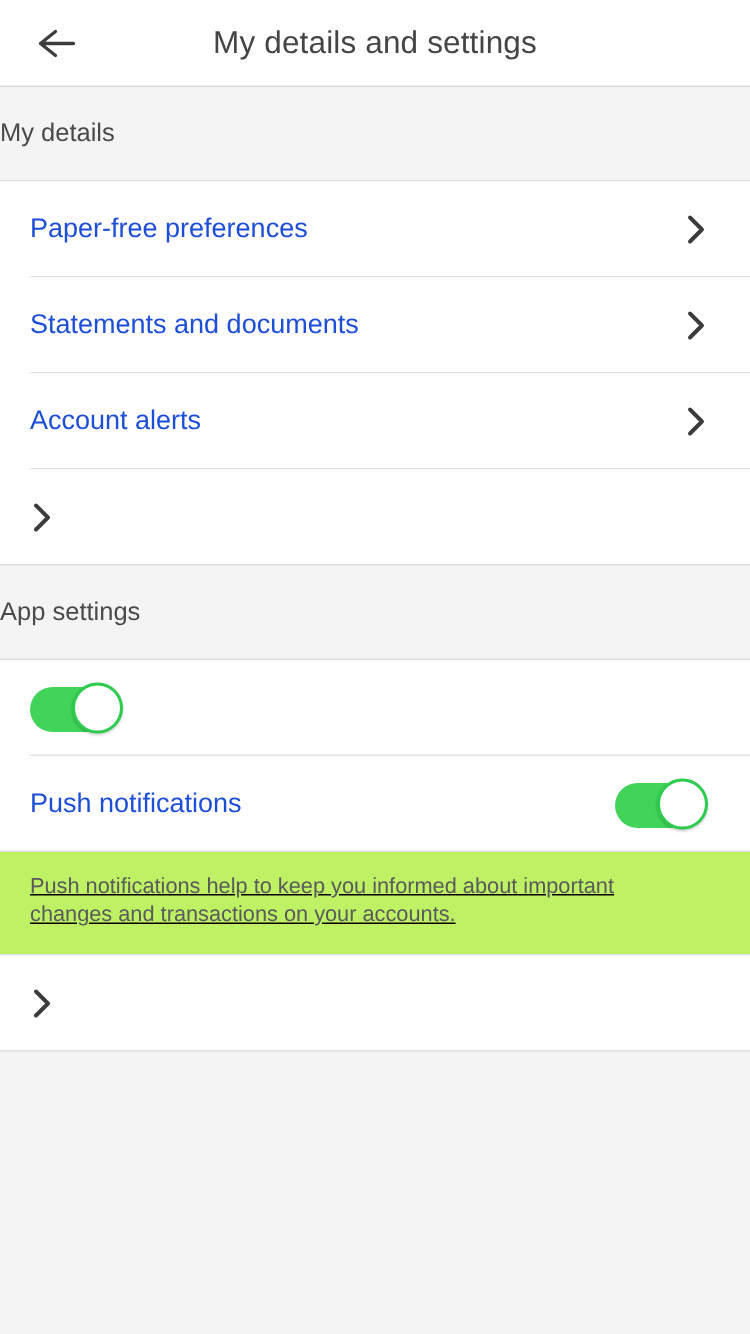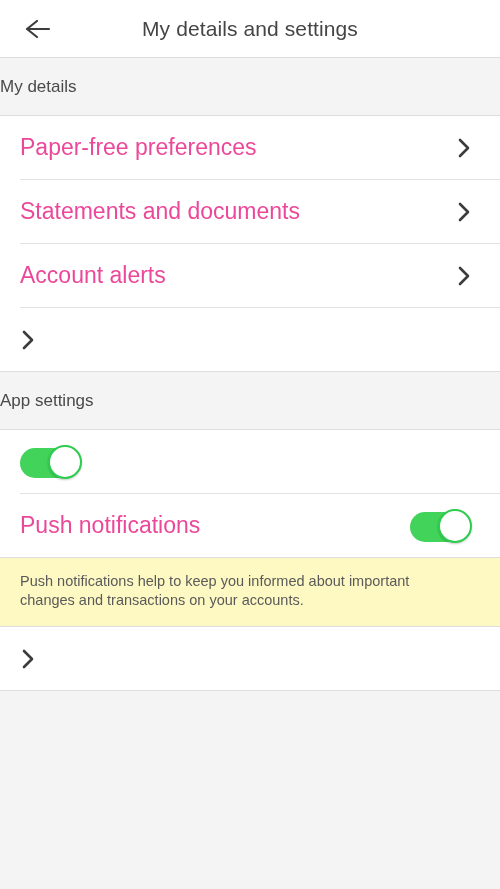--- a/index.html
+++ b/index.html
@@ -9,21 +9,21 @@
   body {
     width: 500px;
     height: 889px;
     background: #f4f4f4;
     font-family: "Liberation Sans", sans-serif;
     -webkit-font-smoothing: antialiased;
     overflow: hidden;
   }
   .screen {
     width: 500px;
-    height: 691px;
+    height: 889px;
     position: relative;
     background: #f4f4f4;
     display: flex;
     flex-direction: column;
   }
 
   
   .appbar {
     height: 58px;
     min-height: 58px;
@@ -78,22 +78,22 @@
     background: #ffffff;
     display: flex;
     align-items: center;
     padding-left: 20px;
     padding-right: 20px;
     position: relative;
     cursor: pointer;
   }
   .row.static { cursor: default; }
   .row-label {
-    font-size: 23px;
-    color: #ec4899;
+    font-size: 18px;
+    color: #1d4ed8;
     flex: 1 1 auto;
     line-height: 1.2;
   }
 
   
   .row.div-inset::after {
     content: "";
     position: absolute;
     left: 20px;
     right: 0;
@@ -149,24 +149,25 @@
     height: 34px;
     border-radius: 50%;
     background: #ffffff;
     border: 2px solid #2ecc4e;
     box-sizing: border-box;
     box-shadow: 0 1px 2px rgba(0,0,0,0.22);
   }
 
   
   .note {
-    background: #fef9c3;
+    background: #bef264;
     border-bottom: 1px solid #dedede;
     padding: 14px 20px 16px 20px;
     box-sizing: border-box;
+    text-decoration: underline;
   }
   .note-text {
     font-size: 14.5px;
     line-height: 19px;
     color: #5a5a5a;
     max-width: 420px;
   }
 
   
   .filler {

